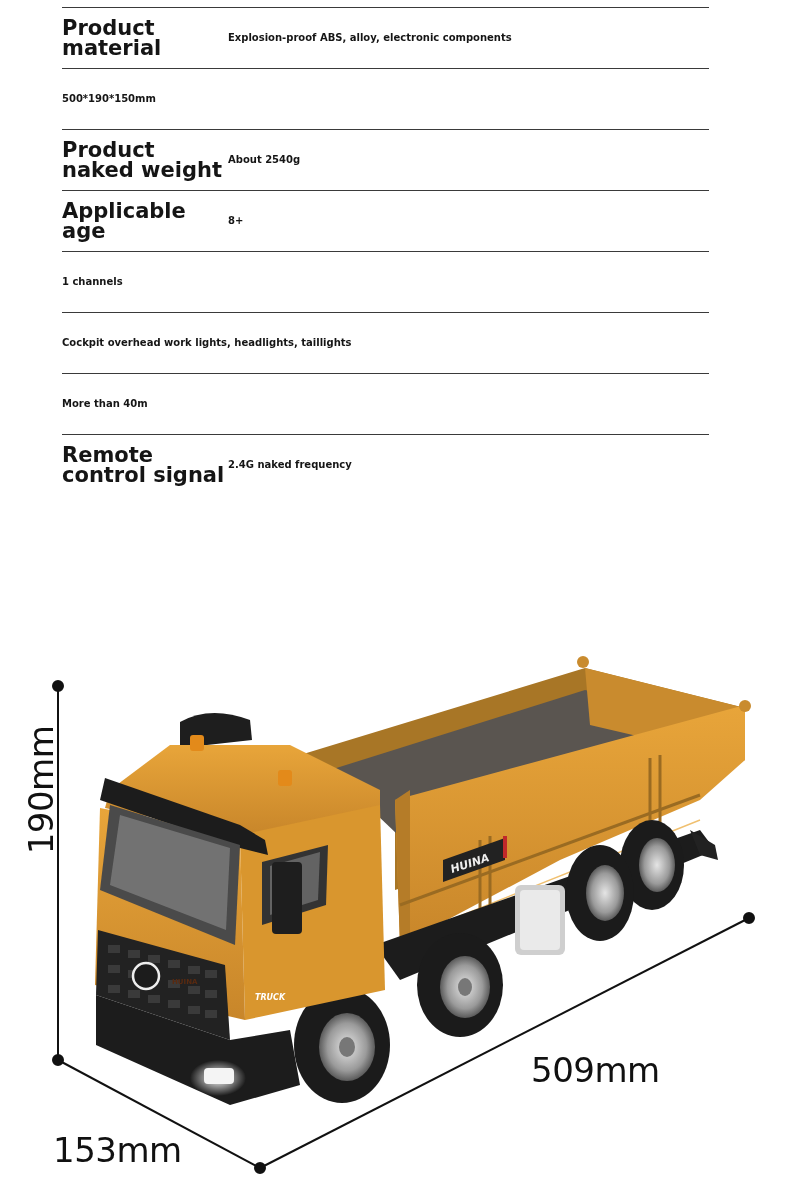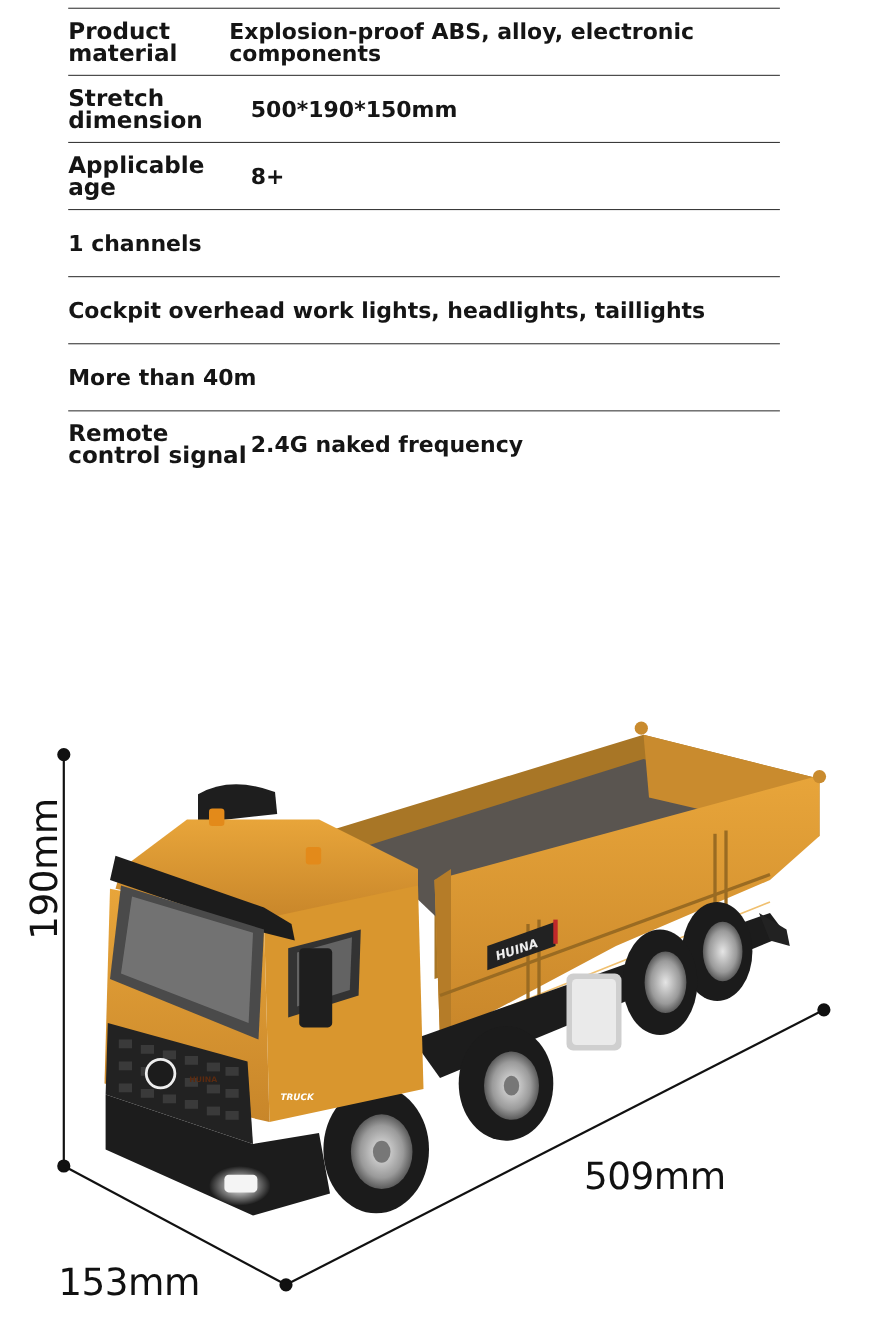--- a/index.html
+++ b/index.html
@@ -17,51 +17,54 @@
   .spec-row.last { border-bottom: none; }
   .spec-label {
     width: 166px;
     font-size: 21px;
     font-weight: bold;
     line-height: 20px;
     color: #151515;
     white-space: pre-line;
   }
   .spec-value {
-    font-size: 20px;
+    font-size: 10px;
     font-weight: bold;
     color: #151515;
     line-height: 20px;
   }
 
   .diagram { position: absolute; left: 0; top: 640px; width: 790px; height: 559px; }
   .dim-label {
     position: absolute;
     font-family: "DejaVu Sans", sans-serif;
     font-size: 34px;
     color: #111;
     font-weight: normal;
     letter-spacing: -0.5px;
   }
   .dim-height { left: -34px; top: 130px; transform: rotate(-90deg); transform-origin: center; width: 150px; text-align: center; }
-  .dim-width { left: 53px; top: 490px; margin-top: 16px; }
+  .dim-width { left: 53px; top: 490px; }
   .dim-length { left: 531px; top: 410px; text-align: right; }
 </style>
 </head>
 <body>
 
 <div class="spec-table">
   <div class="spec-row">
     <div class="spec-label">Product material</div>
     <div class="spec-value">Explosion-proof ABS, alloy, electronic components</div>
   </div>
   <div class="spec-row">
-    <div class="spec-label">Stretch
-dimension</div>
     <div class="spec-value">500*190*150mm</div>
+  </div>
+  <div class="spec-row">
+    <div class="spec-label">Product
+naked weight</div>
+    <div class="spec-value">About 2540g</div>
   </div>
   <div class="spec-row">
     <div class="spec-label">Applicable age</div>
     <div class="spec-value">8+</div>
   </div>
   <div class="spec-row">
     <div class="spec-value">1 channels</div>
   </div>
   <div class="spec-row">
     <div class="spec-value">Cockpit overhead work lights, headlights, taillights</div>

